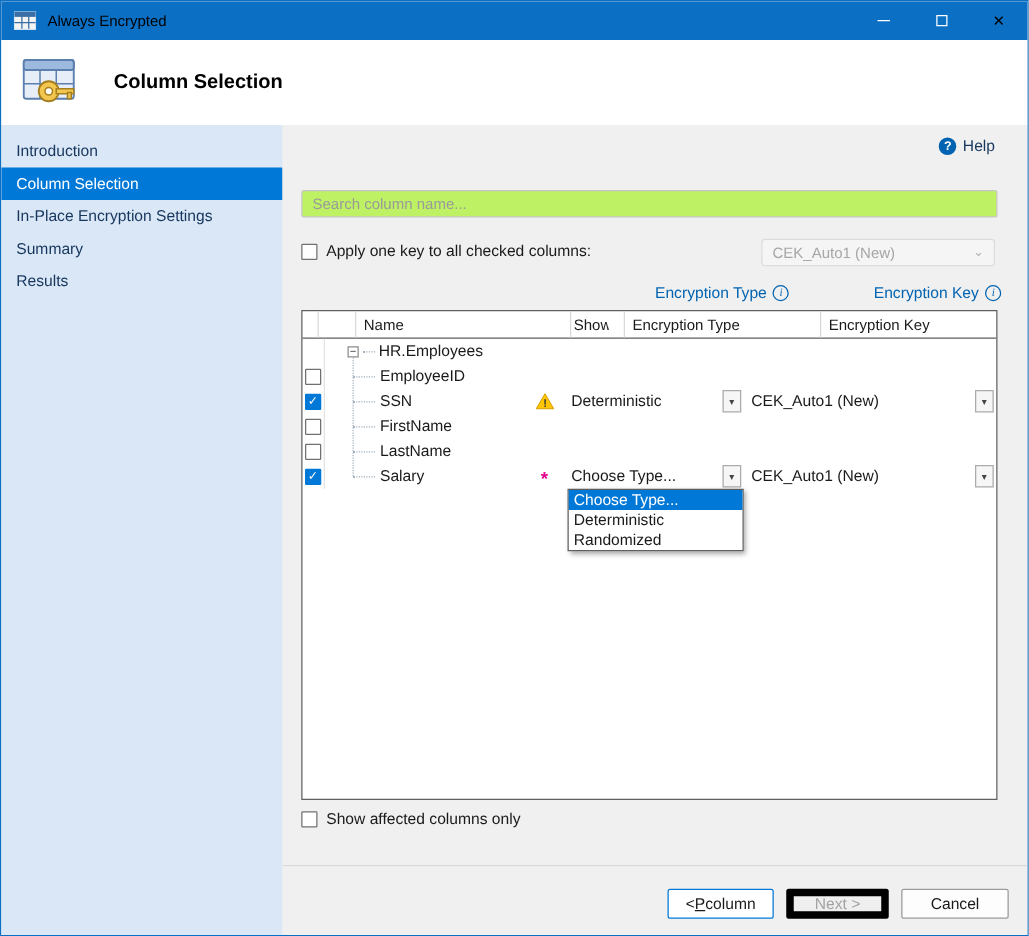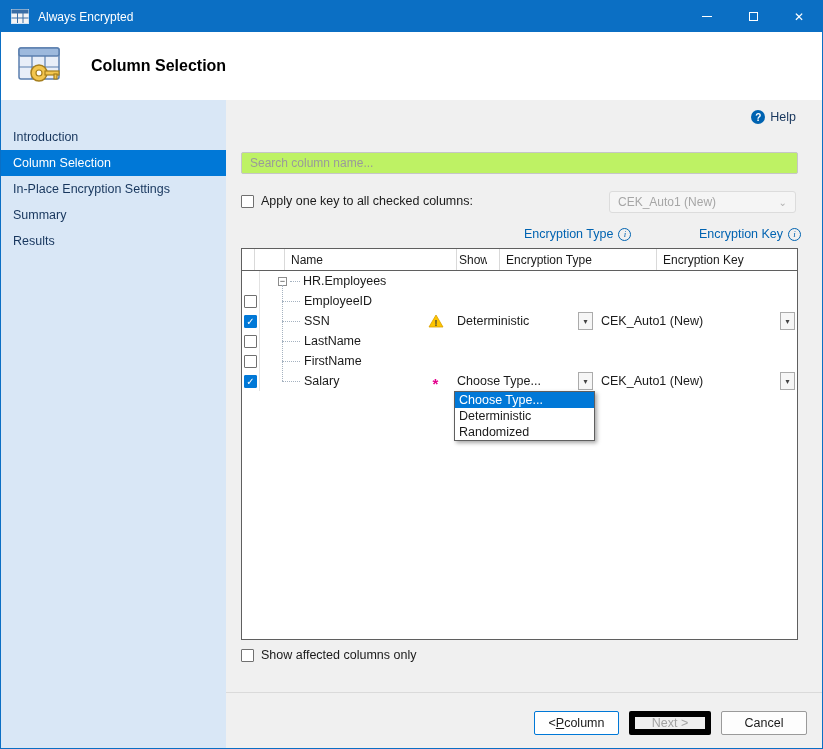--- a/index.html
+++ b/index.html
@@ -6,38 +6,38 @@
   html,body { margin:0; padding:0; background:#c9c9c9; }
   body { font-family:"Liberation Sans", sans-serif; }
 
   .window {
     width:823px; height:749px; margin:0 auto;
     border:1px solid #0b6fc4; background:#f0f0f0;
     display:flex; flex-direction:column; position:relative; overflow:hidden;
   }
 
   
-  .titlebar { flex:0 0 31px; background:#0b6fc4; display:flex; align-items:center; color:#ffffff; }
+  .titlebar { flex:0 0 31px; background:#0b6fc4; display:flex; align-items:center; color:#000000; }
   .app-icon { margin-left:10px; width:18px; height:15px; flex:0 0 auto; }
   .title-text { margin-left:9px; font-size:12px; }
   .tb-buttons { margin-left:auto; display:flex; height:100%; }
   .tb-btn { width:46px; height:100%; display:flex; align-items:center; justify-content:center; cursor:default; }
   .glyph-min { display:block; width:10px; height:1px; background:#fff; }
   .glyph-max { display:block; width:9px; height:9px; border:1px solid #fff; }
   .glyph-close { font-size:12px; line-height:1; }
 
   
   .header { flex:0 0 68px; background:#fff; display:flex; align-items:center; }
   .header-icon { margin-left:14px; flex:0 0 auto; }
   .header-title { margin-left:26px; font-size:16px; font-weight:bold; color:#000; }
 
   
   .body { flex:1; display:flex; min-height:0; }
 
-  .sidebar { width:225px; background:#d9e7f6; padding-top:24px; }
+  .sidebar { width:225px; background:#d9e7f6; padding-top:8px; }
   .nav-item { height:26px; line-height:26px; padding-left:12px; font-size:12.5px; color:#17365d; white-space:nowrap; cursor:default; }
   .nav-item.selected { background:#0078d7; color:#fff; }
 
   .main { flex:1; position:relative; background:#f0f0f0; }
 
   .help { position:absolute; top:10px; right:26px; display:flex; align-items:center; gap:5px; font-size:12.5px; color:#17365d; cursor:default; }
   .help-icon { width:14px; height:14px; border-radius:50%; background:#0063b1; color:#fff; font-size:10px; font-weight:bold;
                display:flex; align-items:center; justify-content:center; }
 
   .search-input { position:absolute; left:15px; top:52px; width:557px; height:22px;
@@ -256,34 +256,34 @@
               </span>
           </div>
         </div>
 
         <div class="tr">
           <div class="td col-cb">
               <span class="checkbox"></span>
             </div>
           <div class="td col-name">
             <span class="child-conn"></span>
-            <span>LastName</span>
+            <span>FirstName</span>
           </div>
           <div class="td col-state"></div>
           <div class="td col-type"></div>
           <div class="td col-key"></div>
         </div>
 
         <div class="tr">
           <div class="td col-cb">
               <span class="checkbox"></span>
             </div>
           <div class="td col-name">
             <span class="child-conn"></span>
-            <span>FirstName</span>
+            <span>LastName</span>
           </div>
           <div class="td col-state"></div>
           <div class="td col-type"></div>
           <div class="td col-key"></div>
         </div>
 
         <div class="tr">
           <div class="td col-cb">
               <span class="checkbox checked">
                 <span class="check">✓</span>

